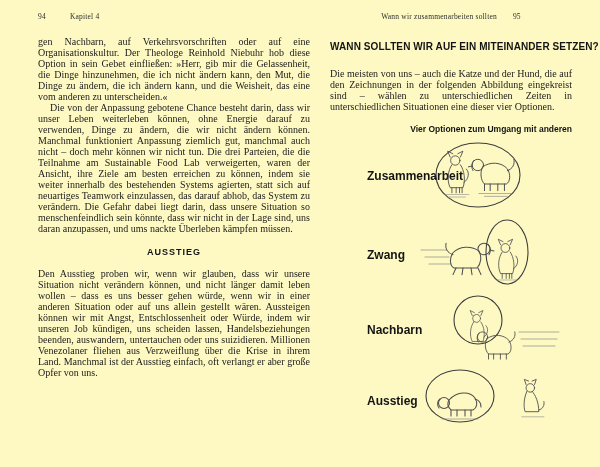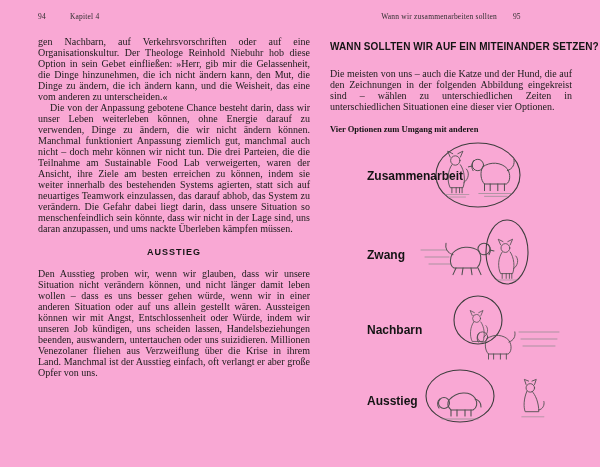--- a/index.html
+++ b/index.html
@@ -7,21 +7,21 @@
     padding: 0;
     background: #ffffff;
     width: 600px;
     height: 467px;
     overflow: hidden;
   }
   .spread {
     position: relative;
     width: 600px;
     height: 467px;
-    background: #f9a8d4;
+    background: #fef9c3;
     font-family: "Liberation Serif", serif;
     color: #1b1b1b;
   }
   .page { position: absolute; top: 12px; }
   .page-left  { left: 38px;  width: 272px; }
   .page-right { left: 330px; width: 242px; }
 
   .running-head {
     font-size: 7.5px;
     color: #2e2e2e;
@@ -58,22 +58,22 @@
     font-weight: bold;
     font-size: 10px;
     letter-spacing: 0.1px;
     color: #141414;
     white-space: nowrap;
   }
   .page-right .body-text { margin-top: 16px; }
 
   .figure-title {
     margin: 12px 0 0 0;
-    text-align: left;
-    font-family: Liberation Serif, serif;
+    text-align: right;
+    font-family: Liberation Sans, sans-serif;
     font-weight: bold;
     font-size: 8.5px;
     color: #141414;
   }
 
   .figure { position: relative; margin-top: 2px; }
   .option-row { position: relative; }
   .row-1 { height: 80px; }
   .row-2 { height: 78px; }
   .row-3 { height: 72px; }

